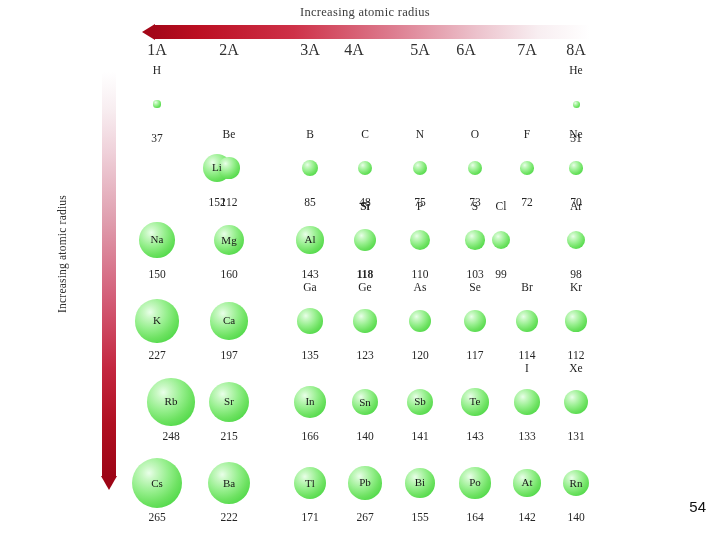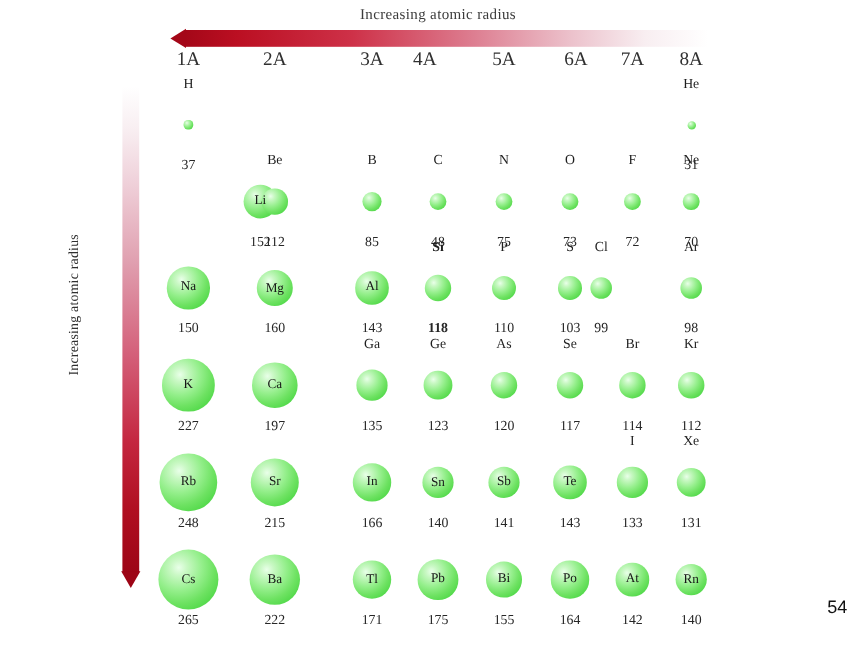--- a/index.html
+++ b/index.html
@@ -187,21 +187,21 @@
     <div class="h-arrow-shaft"></div>
     <div class="h-arrow-head"></div>
   </div>
 
   <div class="group-row" id="group-row">
       <div class="group-label" style="left: -3px;">1A</div>
       <div class="group-label" style="left: 69px;">2A</div>
       <div class="group-label" style="left: 150px;">3A</div>
       <div class="group-label" style="left: 194px;">4A</div>
       <div class="group-label" style="left: 260px;">5A</div>
-      <div class="group-label" style="left: 320px;">6A</div>
+      <div class="group-label" style="left: 306px;">6A</div>
       <div class="group-label" style="left: 367px;">7A</div>
       <div class="group-label" style="left: 416px;">8A</div>
     </div>
 
   <div class="v-trend-label">Increasing atomic radius</div>
 
   <div class="v-arrow-wrap">
     <div class="v-arrow-shaft"></div>
     <div class="v-arrow-head"></div>
   </div>
@@ -394,21 +394,21 @@
         </div>
         <div class="radius-val">114</div>
       </div>
       <div class="element" style="left: 576px; top: 281px;">
         <div class="sym-above">Kr</div>
         <div class="sphere-box">
           <div class="sphere" style="width: 21.336px; height: 21.336px;"></div>
         </div>
         <div class="radius-val">112</div>
       </div>
-      <div class="element" style="left: 157px; top: 362px;">
+      <div class="element" style="left: 171px; top: 362px;">
         <div class="sym-above"></div>
         <div class="sphere-box">
           <div class="sphere" style="width: 47.244px; height: 47.244px;">
             <span class="sym-inside">Rb</span>
           </div>
         </div>
         <div class="radius-val">248</div>
       </div>
       <div class="element" style="left: 229px; top: 362px;">
         <div class="sym-above"></div>
@@ -496,21 +496,21 @@
         </div>
         <div class="radius-val">171</div>
       </div>
       <div class="element" style="left: 365px; top: 443px;">
         <div class="sym-above"></div>
         <div class="sphere-box">
           <div class="sphere" style="width: 33.3375px; height: 33.3375px;">
             <span class="sym-inside">Pb</span>
           </div>
         </div>
-        <div class="radius-val">175</div>
+        <div class="radius-val">267</div>
       </div>
       <div class="element" style="left: 420px; top: 443px;">
         <div class="sym-above"></div>
         <div class="sphere-box">
           <div class="sphere" style="width: 29.5275px; height: 29.5275px;">
             <span class="sym-inside">Bi</span>
           </div>
         </div>
         <div class="radius-val">155</div>
       </div>

